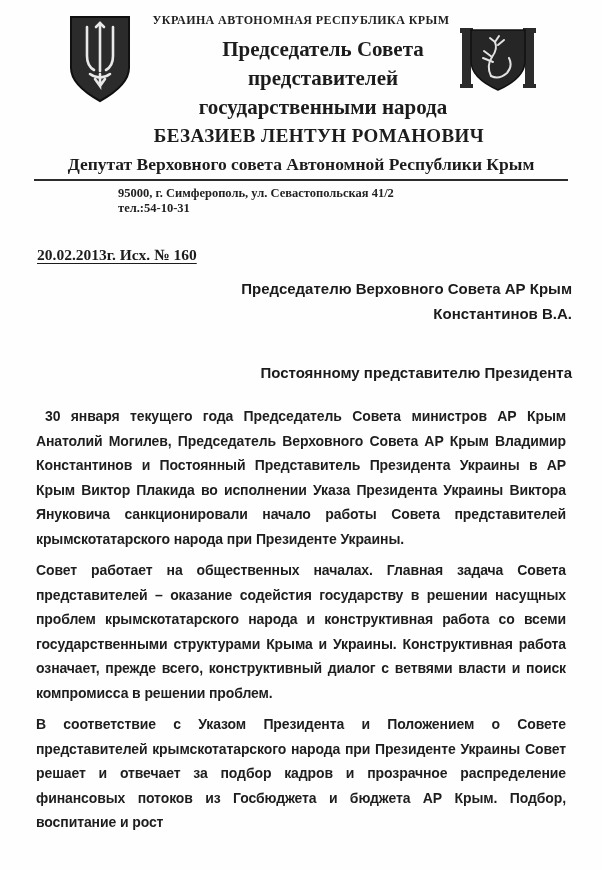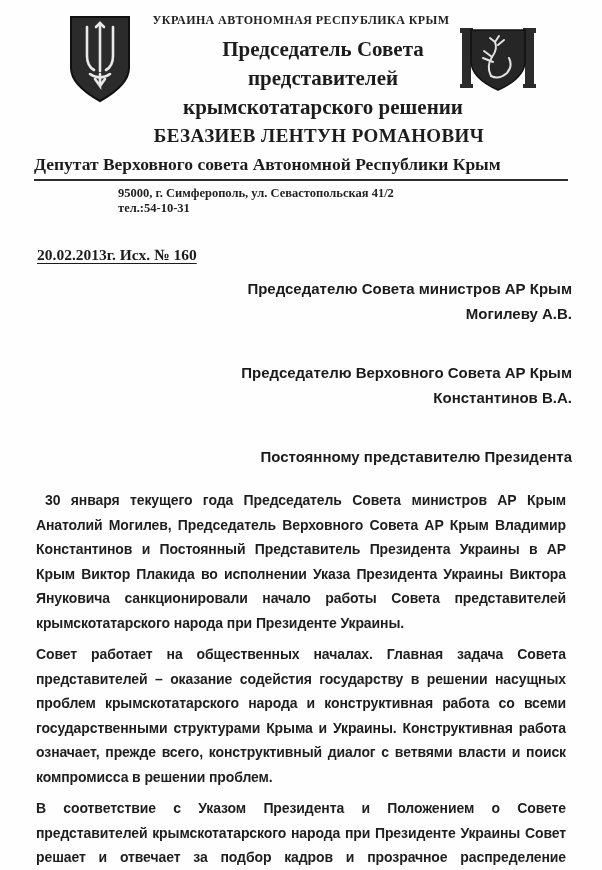--- a/index.html
+++ b/index.html
@@ -43,20 +43,21 @@
     font-size:19px;
     line-height:28px;
     letter-spacing:0.4px;
     color:#1c1c1c;
     padding-left:36px;
   }
   .subtitle-wrap {
     margin:4px 34px 0 34px;
     border-bottom:2.5px solid #2c2c2c;
     padding-bottom:4px;
+    text-align:center;
     font-family:"Liberation Serif", serif;
     font-weight:bold;
     font-size:17.5px;
     color:#1c1c1c;
   }
   .address-line {
     margin:5px 36px 0 56px;
     font-family:"Liberation Serif", serif;
     font-weight:bold;
     font-size:12.5px;
@@ -140,45 +141,41 @@
           <path d="M31 50 Q39 54 47 47 Q53 40 49 32"></path>
         </g>
       </svg>
     </span>
 
     <div class="country-line">УКРАИНА АВТОНОМНАЯ РЕСПУБЛИКА КРЫМ</div>
 
     <div class="title-block">
       <div>Председатель Совета</div>
       <div>представителей</div>
-      <div>крымскотатарского решении</div>
+      <div>государственными народа</div>
     </div>
 
     <div class="name-line">БЕЗАЗИЕВ ЛЕНТУН РОМАНОВИЧ</div>
 
     <div class="subtitle-wrap">
       <span>Депутат Верховного совета Автономной Республики Крым</span>
     </div>
 
     <div class="address-line">
       <span class="address-text">95000, г. Симферополь,  ул. Севастопольская  41/2</span>
       <span class="phone-text">тел.:54-10-31</span>
     </div>
   </div>
 
   <div>
     <span class="ref-line">20.02.2013г. Исх. № 160</span>
   </div>
 
   <div class="addressees">
     <div class="addressee-block">
-      <div>Председателю Совета министров АР Крым</div>
-      <div>Могилеву А.В.</div>
-    </div>
-    <div class="addressee-block">
       <div>Председателю Верховного Совета АР Крым</div>
       <div>Константинов В.А.</div>
     </div>
     <div class="addressee-block">
       <div>Постоянному представителю Президента</div>
     </div>
   </div>
 
   <div class="body-text">
     <p class="first-para">30 января текущего года Председатель Совета министров АР Крым Анатолий Могилев, Председатель Верховного Совета АР Крым Владимир Константинов и Постоянный Представитель Президента Украины в АР Крым Виктор Плакида во исполнении Указа Президента Украины Виктора Януковича санкционировали начало работы Совета представителей крымскотатарского народа при Президенте Украины.</p>

